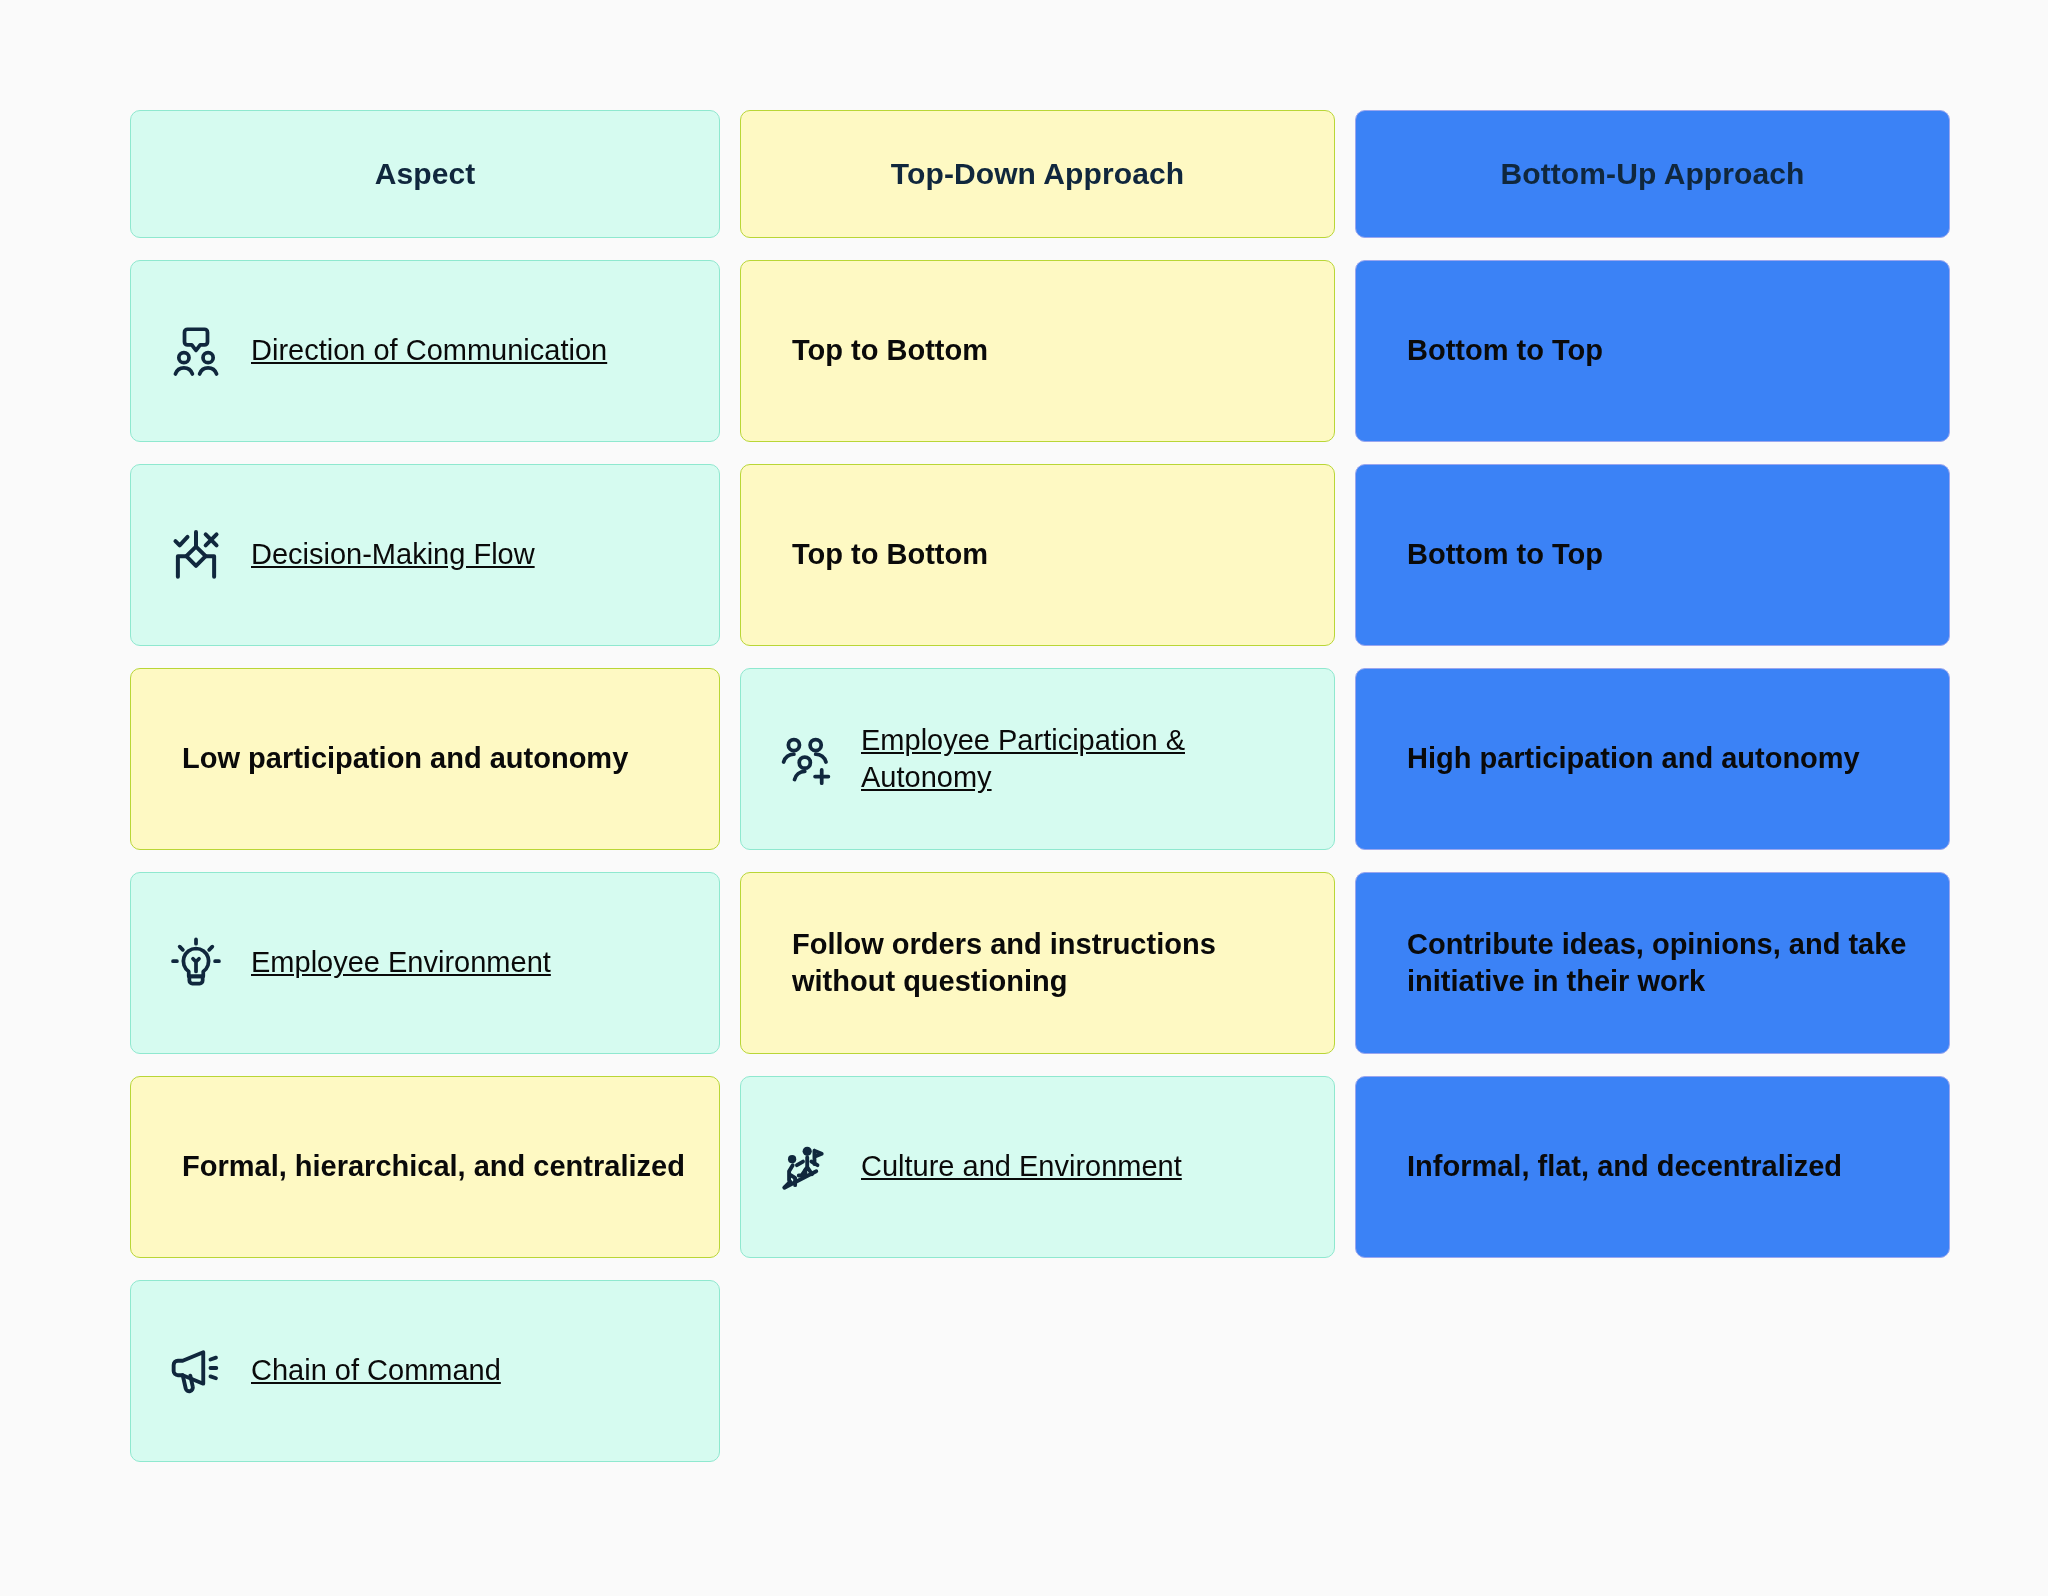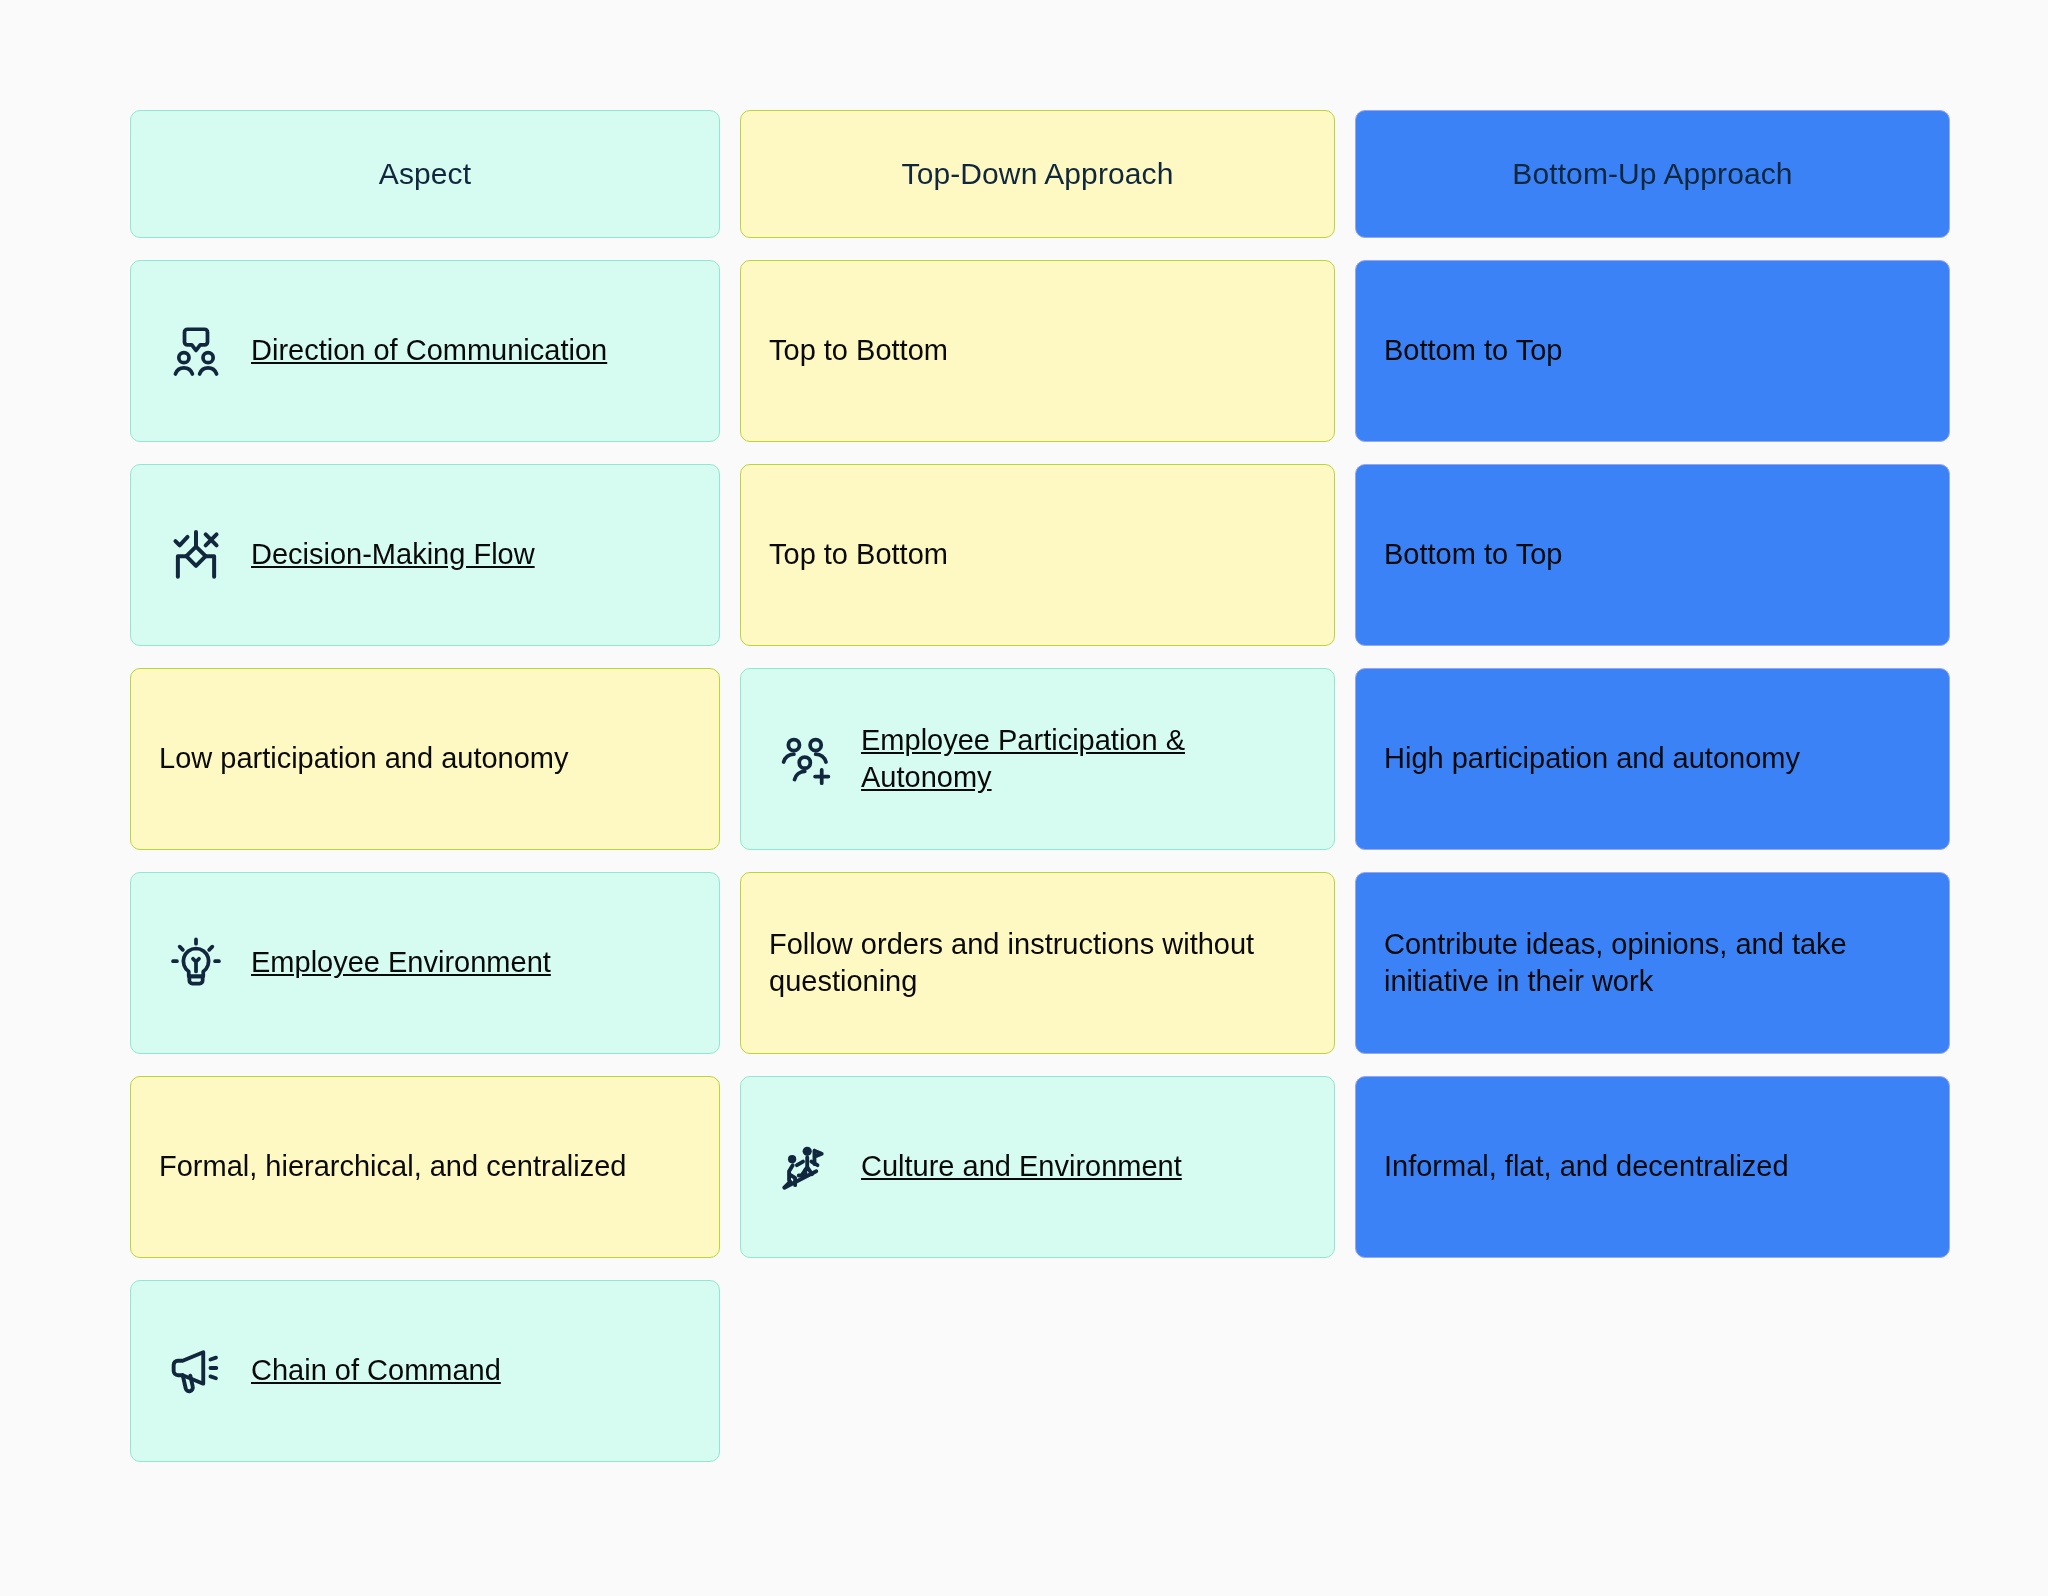--- a/index.html
+++ b/index.html
@@ -43,21 +43,21 @@
   .col-bottomup{ background: #3b82f6; border-color: #9aa6ef; }
 
   
   .header-row .cell {
     height: 128px;
     justify-content: center;
     padding: 0 20px;
   }
   .header-text {
     font-size: 30px;
-    font-weight: normal;
+    font-weight: bold;
     color: #10273d;
     letter-spacing: 0.1px;
     text-align: center;
   }
 
   
   .body-row .cell { min-height: 182px; }
 
   .body-row .col-aspect {
     padding-left: 34px;
@@ -80,22 +80,23 @@
     line-height: 1.28;
     color: #0a0a0a;
     font-weight: 400;
     text-decoration: underline;
   }
 
   .value-text {
     font-size: 29px;
     line-height: 1.28;
     color: #0a0a0a;
-    font-weight: 400;
+    font-weight: 700;
     align-self: center;
+    margin-left: 23px;
   }
 
   .body-row .col-topdown,
   .body-row .col-bottomup { align-items: center; }
 </style>
 </head>
 <body>
 
 <div class="comparison-table">
 

